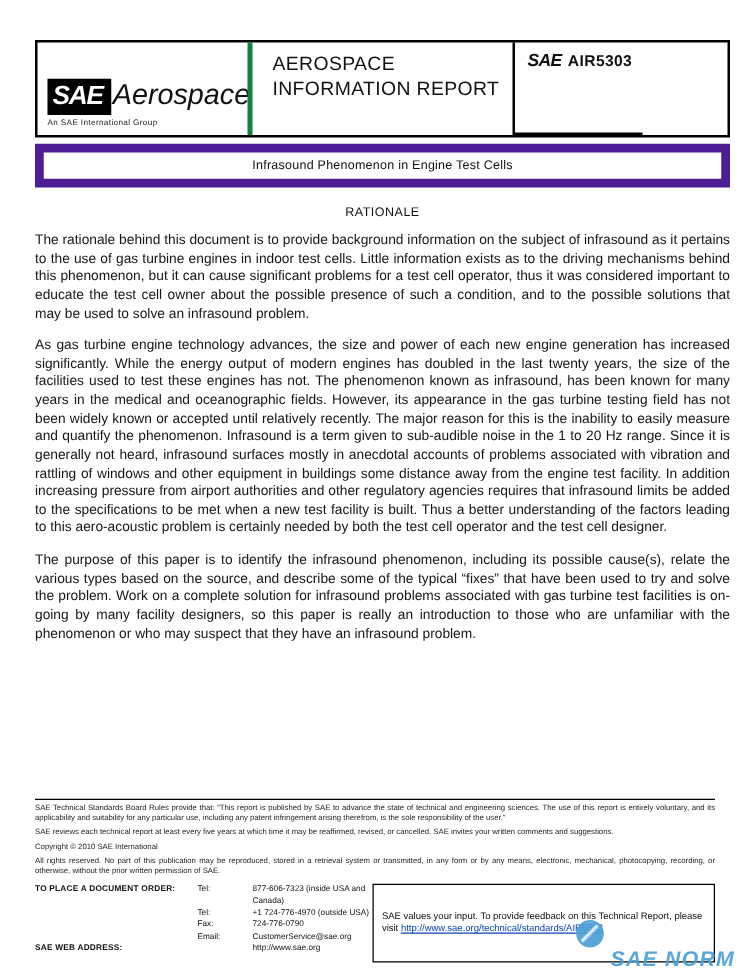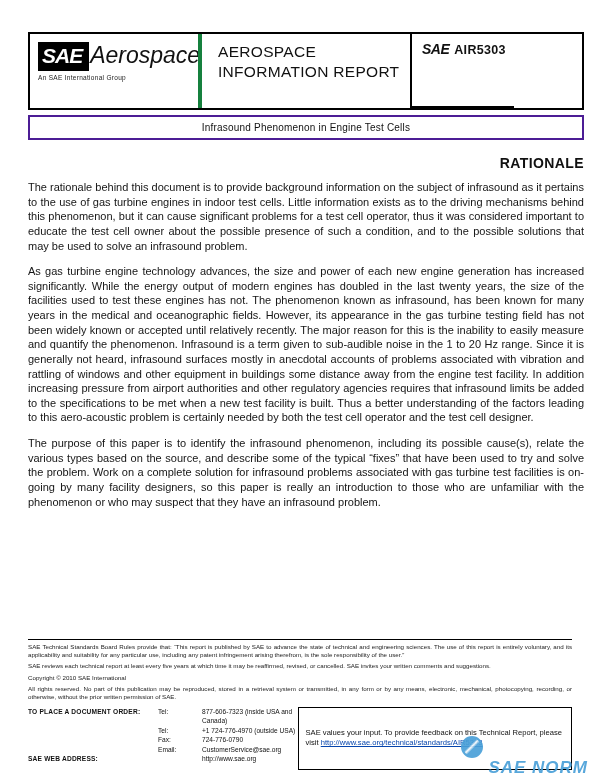--- a/index.html
+++ b/index.html
@@ -12,37 +12,37 @@
   .page{position:relative;width:600px;height:776px;background:#fff;overflow:hidden;margin:0 auto;}
   .content{position:absolute;left:28px;right:16px;top:32px;}
 
   
   .header-box{display:flex;border:2px solid #000;height:78px;align-items:stretch;}
   .hcell{min-width:0;}
   .hcell-logo{width:168px;padding:8px 6px 4px 8px;}
   .logo-row{display:flex;align-items:baseline;white-space:nowrap;}
   .sae-mark{display:inline-block;background:#000;color:#fff;font-weight:bold;font-style:italic;
             font-size:21px;line-height:1;padding:3px 7px 5px 4px;letter-spacing:-1px;}
-  .aero-word{font-style:italic;font-size:23px;letter-spacing:0px;margin-left:1px;}
+  .aero-word{font-style:italic;font-size:23px;letter-spacing:0px;margin-left:1px;margin-top:20px;}
   .tagline{font-size:6.5px;margin-top:3px;letter-spacing:.3px;color:#222;}
   .hcell-type{flex:1;border-left:4px solid #15803d;padding:8px 8px 0 16px;
               font-weight:normal;font-size:15.5px;line-height:1.3;letter-spacing:.3px;}
   .hcell-ref{width:172px;border-left:2px solid #000;display:flex;flex-direction:row;}
   .ref-top{padding:6px 8px 4px 10px;border-bottom:2px solid #000;white-space:nowrap;}
   .ref-sae{font-weight:bold;font-style:italic;font-size:14px;letter-spacing:-0.5px;margin-right:5px;}
   .ref-num{font-weight:bold;font-size:12.5px;letter-spacing:.3px;}
   .ref-issued{display:flex;justify-content:space-between;padding:4px 24px 4px 10px;font-size:10px;}
   .ref-filler{flex:1;}
 
   
-  .title-box{margin-top:5px;border:2px solid #4c1d95;text-align:center;font-size:10px;
+  .title-box{margin-top:5px;border:7px solid #4c1d95;text-align:center;font-size:10px;
              padding:5px 4px;letter-spacing:.2px;}
 
   
-  .sec-heading{text-align:right;font-size:14px;font-weight:bold;margin:15px 0 9px;letter-spacing:.4px;}
+  .sec-heading{text-align:center;font-size:10px;font-weight:normal;margin:15px 0 9px;letter-spacing:.4px;}
   .para{font-size:11px;line-height:1.33;text-align:justify;margin-bottom:11px;color:#151515;}
 
   
   .footer{position:absolute;left:28px;right:28px;bottom:6px;}
   .footer-rule{border-top:1px solid #000;margin-bottom:3px;}
   .fine{font-size:6.2px;line-height:1.35;text-align:justify;margin-bottom:3px;color:#222;}
   .fine.short{text-align:left;}
   .footer-bottom{display:flex;justify-content:space-between;align-items:flex-start;margin-top:5px;position:relative;}
   .order-col{width:292px;font-size:6.6px;line-height:1.45;}
   .order-grid{display:grid;grid-template-columns:128px 42px auto;column-gap:2px;}

